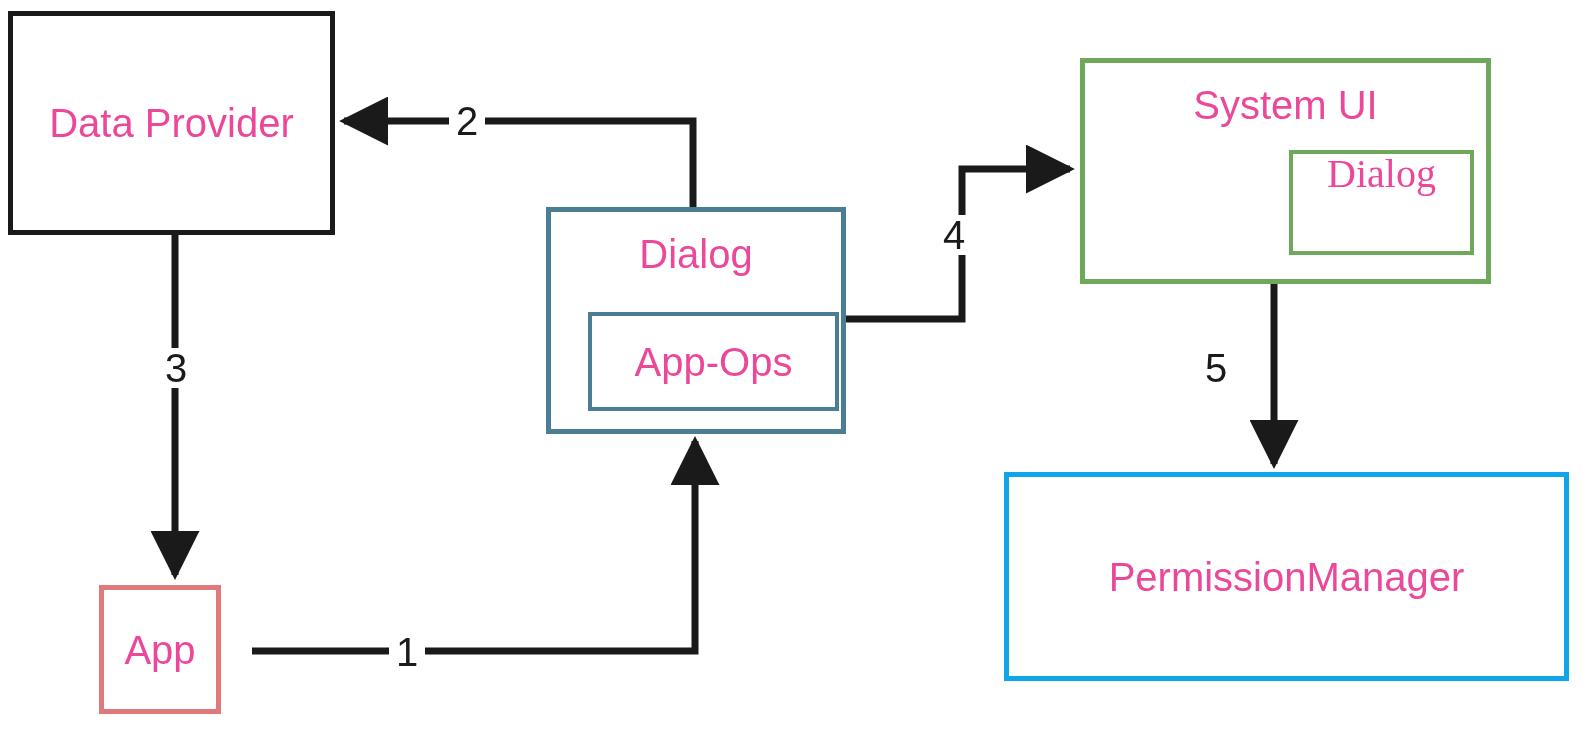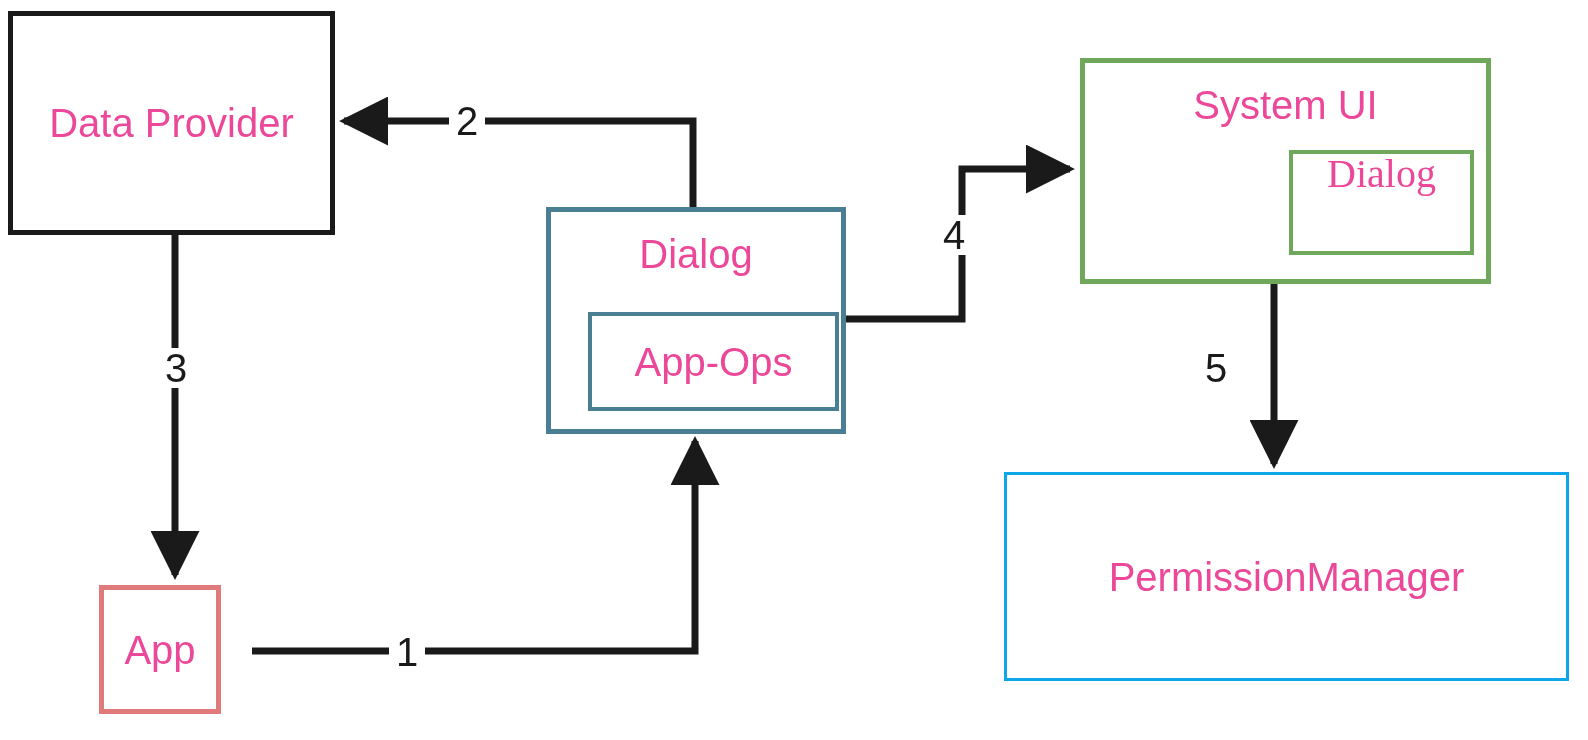--- a/index.html
+++ b/index.html
@@ -88,21 +88,21 @@
     height: 129px;
     border: 5px solid #e07a7a;
     align-items: center;
   }
   
   #node-permission-manager {
     left: 1004px;
     top: 472px;
     width: 565px;
     height: 209px;
-    border: 3px solid #0ea5e9;
+    border: 5px solid #0ea5e9;
     align-items: center;
   }
   #edge-layer {
     position: absolute;
     left: 0;
     top: 0;
     width: 1588px;
     height: 740px;
     pointer-events: none;
   }

